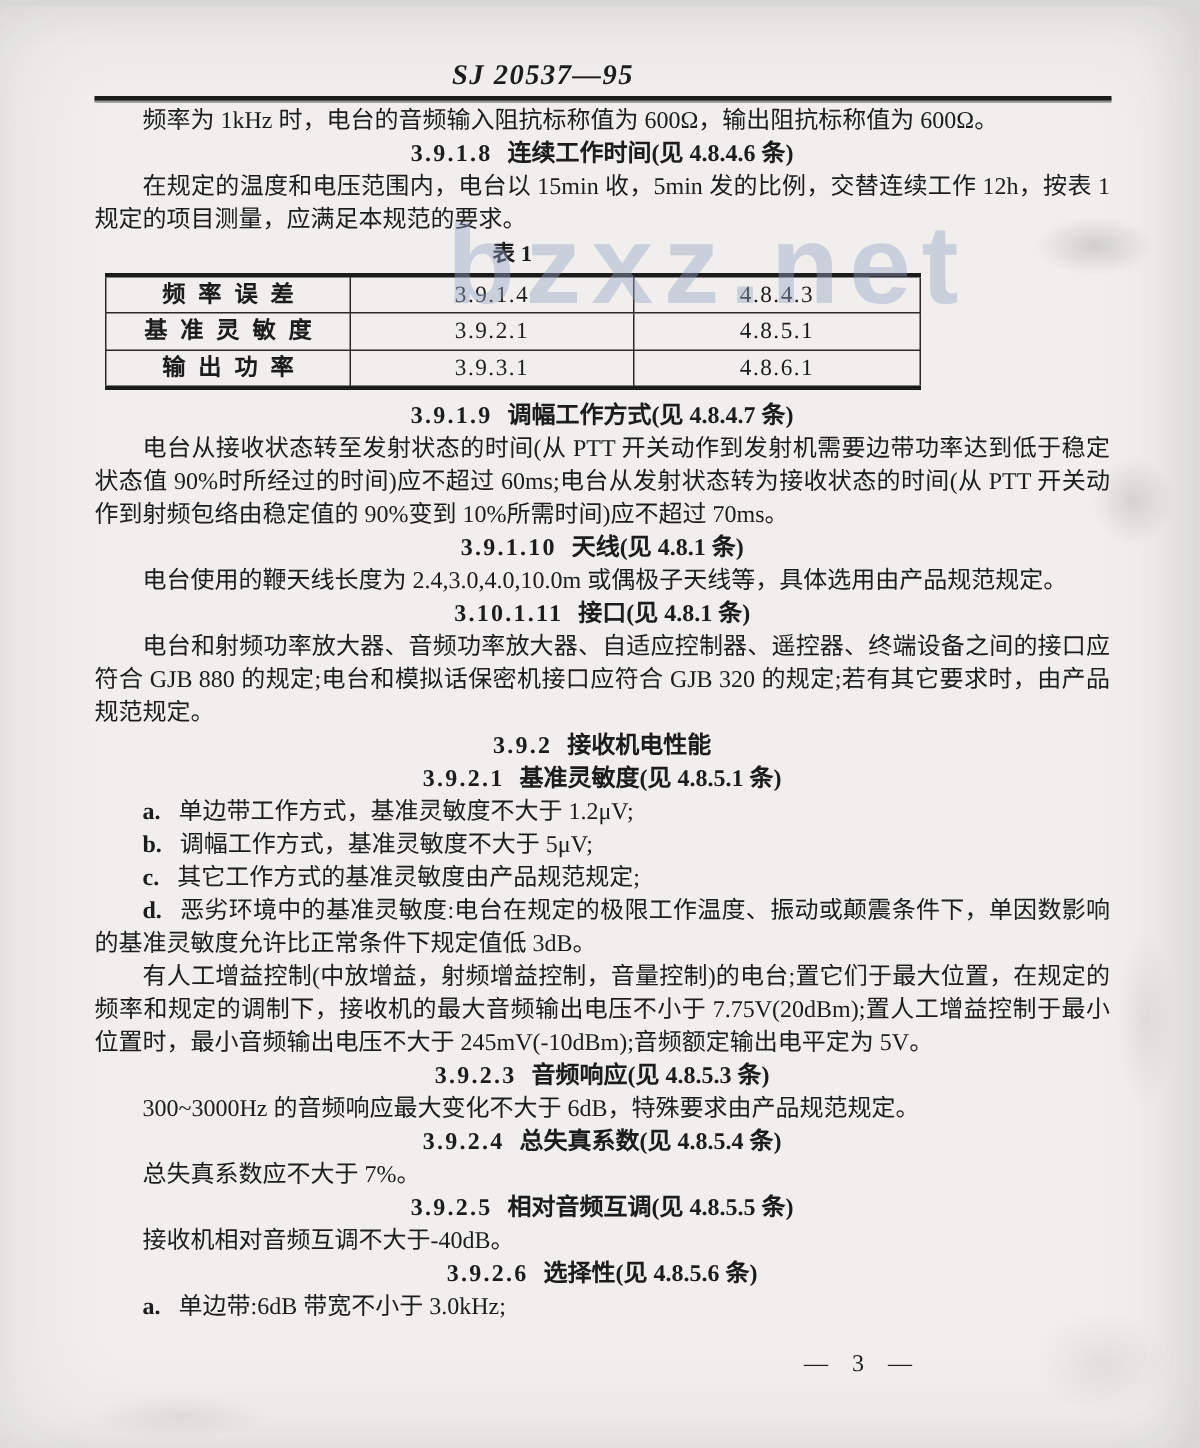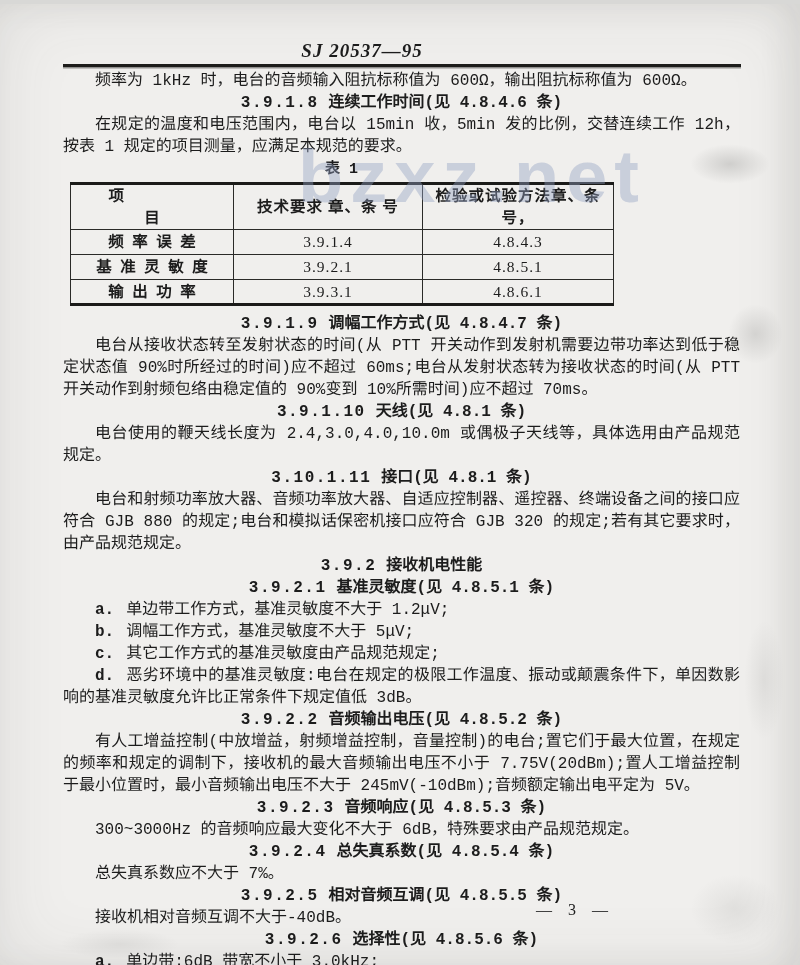--- a/index.html
+++ b/index.html
@@ -25,21 +25,21 @@
     position:absolute; top:60px; left:63px; width:678px; height:3px;
     background:#1d1d1b;
     box-shadow:0 1.5px 0 rgba(30,30,28,0.45);
   }
   
   .body {
     position:absolute; top:66px; left:63px; width:677px;
     font-size:16px; line-height:22px;
     text-align:justify;
   }
-  p { margin:0;font-family:Liberation Mono, monospace; }
+  p { margin:0; }
   .para { text-indent:2em; }
   .sect { text-align:center; }
   .sect .num { font-weight:bold; letter-spacing:1.5px; margin-right:10px; }
   .sect .ttl { font-weight:bold; }
   .li { text-indent:2em; }
   .li .marker { font-weight:bold; margin-right:12px; }
   
   .tbl-caption {
     width:543px; margin:1px 0 0 7px; height:21px;
     text-align:center; font-size:15px; font-weight:bold;
@@ -110,25 +110,20 @@
 
     <p class="tbl-caption">表 1</p>
 
     <table>
       <colgroup>
           <col class="c1">
           <col class="c2">
           <col class="c3">
         </colgroup>
       <tbody>
-          <tr>
-        <th class="h-item"><span>项目</span></th>
-        <th>技术要求 章、条 号</th>
-        <th>检验或试验方法章、条 号，</th>
-      </tr>
       <tr>
         <td class="c-item"><span>频率误差</span></td>
         <td>3.9.1.4</td>
         <td>4.8.4.3</td>
       </tr>
       <tr>
         <td class="c-item"><span>基准灵敏度</span></td>
         <td>3.9.2.1</td>
         <td>4.8.5.1</td>
       </tr>
@@ -150,21 +145,20 @@
     <p class="para">电台和射频功率放大器、音频功率放大器、自适应控制器、遥控器、终端设备之间的接口应符合 GJB 880 的规定;电台和模拟话保密机接口应符合 GJB 320 的规定;若有其它要求时，由产品规范规定。</p>
 
     <p class="sect"><span class="num">3.9.2</span><span class="ttl">接收机电性能</span></p>
     <p class="sect"><span class="num">3.9.2.1</span><span class="ttl">基准灵敏度(见 4.8.5.1 条)</span></p>
 
     <p class="li"><span class="marker">a.</span><span>单边带工作方式，基准灵敏度不大于 1.2μV;</span></p>
     <p class="li"><span class="marker">b.</span><span>调幅工作方式，基准灵敏度不大于 5μV;</span></p>
     <p class="li"><span class="marker">c.</span><span>其它工作方式的基准灵敏度由产品规范规定;</span></p>
     <p class="li"><span class="marker">d.</span><span>恶劣环境中的基准灵敏度:电台在规定的极限工作温度、振动或颠震条件下，单因数影响的基准灵敏度允许比正常条件下规定值低 3dB。</span></p>
 
-    <p class="sect"><span class="num">3.9.2.2</span><span class="ttl">音频输出电压(见 4.8.5.2 条)</span></p>
     <p class="para">有人工增益控制(中放增益，射频增益控制，音量控制)的电台;置它们于最大位置，在规定的频率和规定的调制下，接收机的最大音频输出电压不小于 7.75V(20dBm);置人工增益控制于最小位置时，最小音频输出电压不大于 245mV(-10dBm);音频额定输出电平定为 5V。</p>
 
     <p class="sect"><span class="num">3.9.2.3</span><span class="ttl">音频响应(见 4.8.5.3 条)</span></p>
     <p class="para">300~3000Hz 的音频响应最大变化不大于 6dB，特殊要求由产品规范规定。</p>
 
     <p class="sect"><span class="num">3.9.2.4</span><span class="ttl">总失真系数(见 4.8.5.4 条)</span></p>
     <p class="para">总失真系数应不大于 7%。</p>
 
     <p class="sect"><span class="num">3.9.2.5</span><span class="ttl">相对音频互调(见 4.8.5.5 条)</span></p>
     <p class="para">接收机相对音频互调不大于-40dB。</p>

